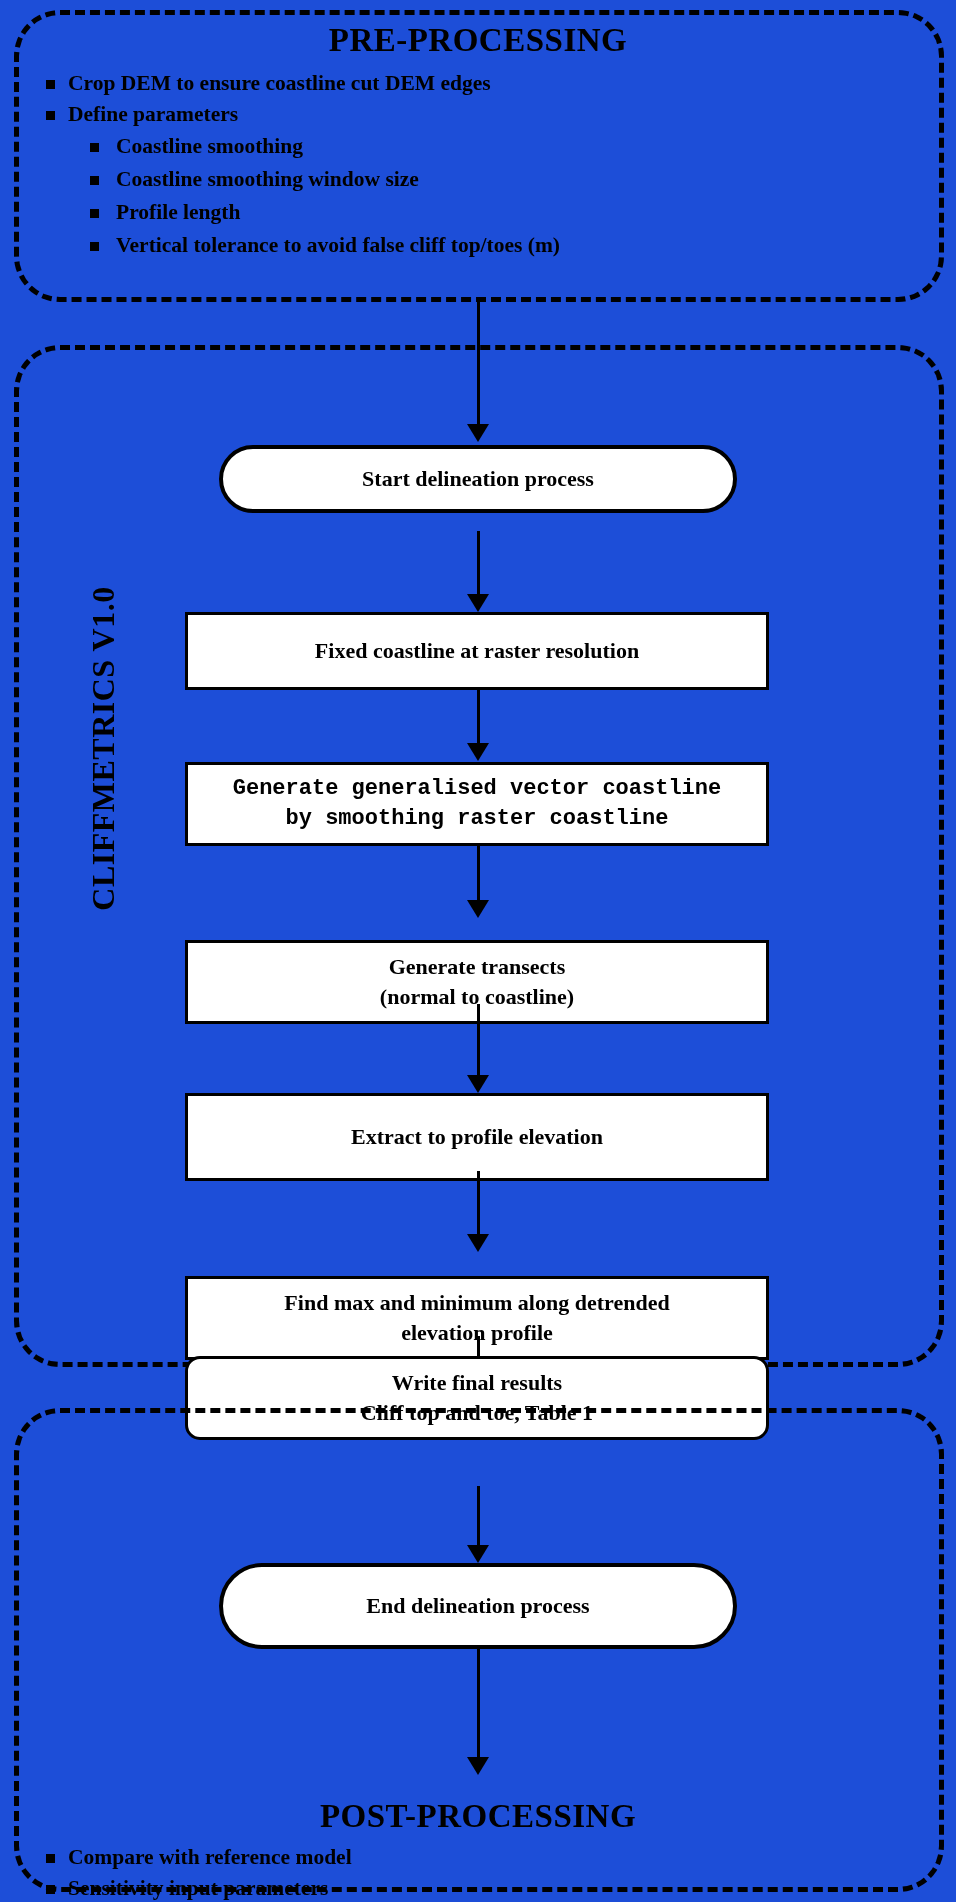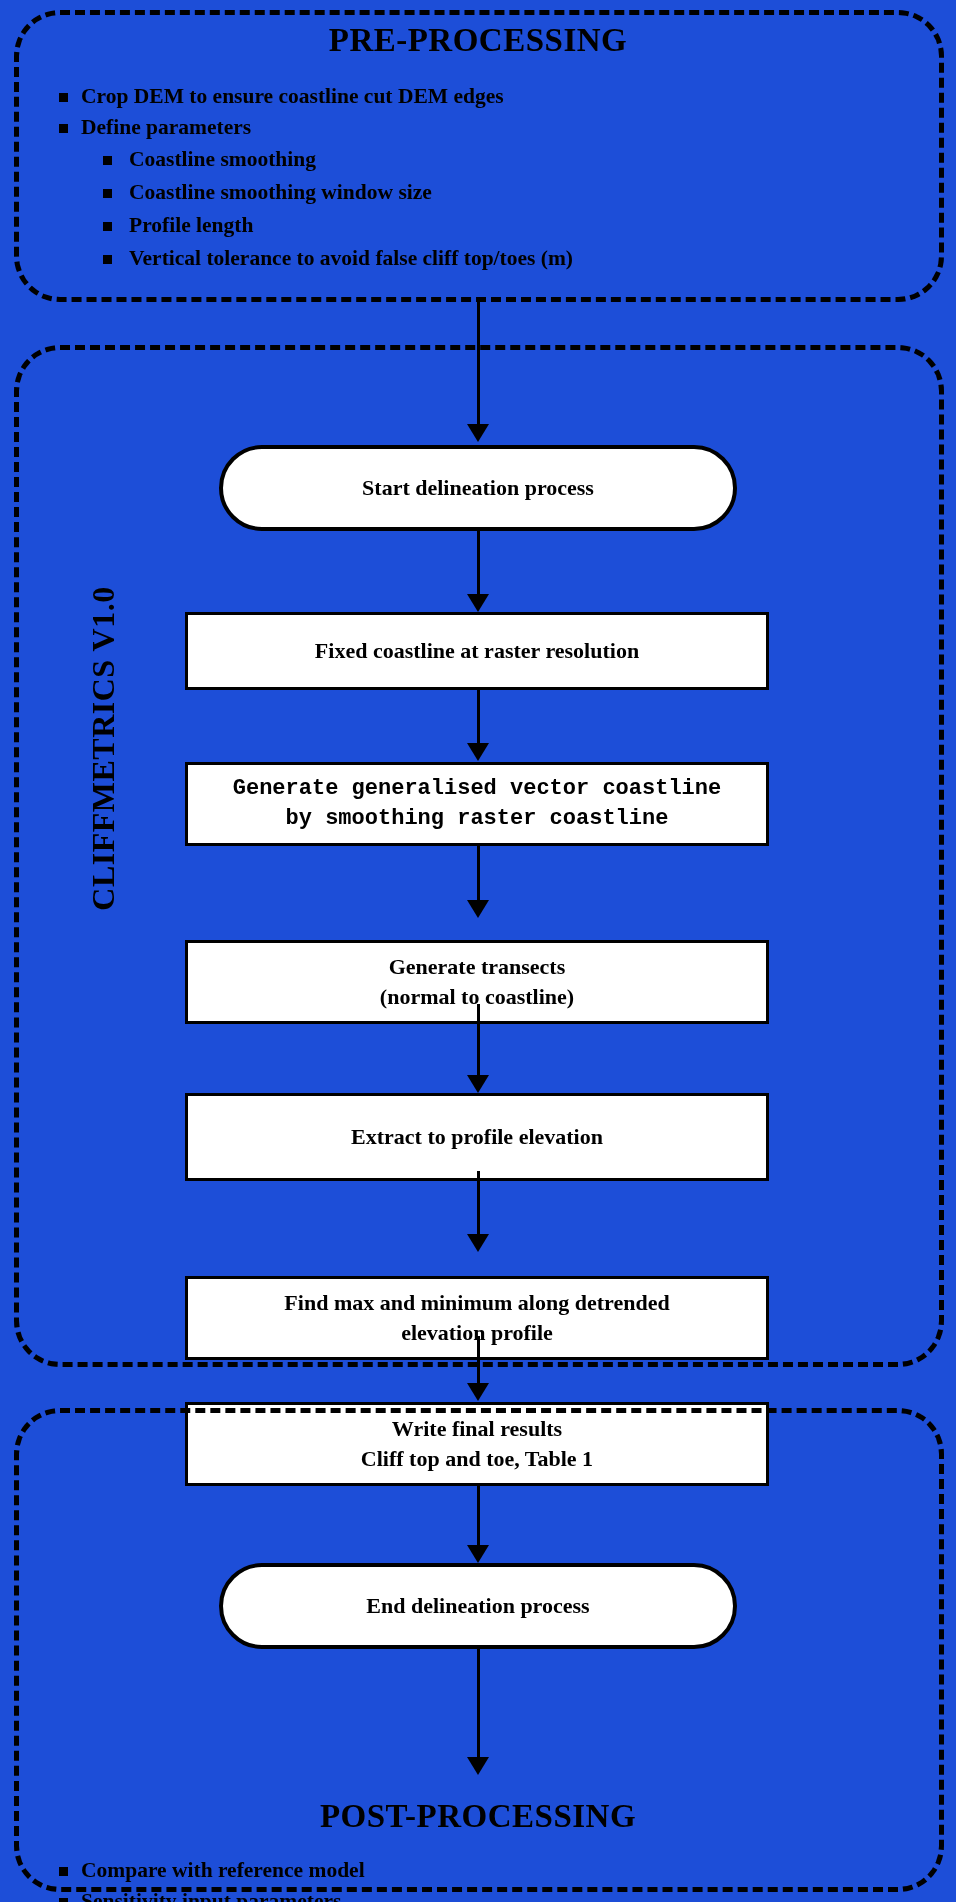--- a/index.html
+++ b/index.html
@@ -44,21 +44,21 @@
     letter-spacing: 0.5px;
     color: #000;
   }
   #preprocessing-title  { top: 22px; }
   #postprocessing-title { top: 28px; }
 
   
   .bullet-list {
     position: absolute;
     list-style: none;
-    margin: 17px;
+    margin: 4px;
     padding: 0;
   }
   .bullet-item {
     position: relative;
     padding-left: 42px;
     font-weight: bold;
     font-size: 21.5px;
     line-height: 31px;
     white-space: nowrap;
   }
@@ -175,21 +175,21 @@
     </li>
   </ul>
 
   <div class="dashed-box" id="cliffmetrics-container"></div>
 
   <div id="cliffmetrics-label">CLIFFMETRICS V1.0</div>
 
   <div class="conn" style="left:477px; top:302px; height:126px;"></div>
   <div class="arrowhead" style="left:467px; top:424px;"></div>
 
-  <div class="node terminator" style="left:219px; top:445px; width:518px; height:86px;">
+  <div class="node terminator" style="left:219px; top:445px; width:518px; height:68px;">
     <span class="txt">Start delineation process</span>
   </div>
 
   <div class="conn" style="left:477px; top:531px; height:63px;"></div>
   <div class="arrowhead" style="left:467px; top:594px;"></div>
 
   <div class="node" style="left:185px; top:612px; width:584px; height:78px;">
     <span class="txt">Fixed coastline at raster resolution</span>
   </div>
 
@@ -220,21 +220,21 @@
   <div class="arrowhead" style="left:467px; top:1234px;"></div>
 
   <div class="node" style="left:185px; top:1252px; width:584px; height:84px; flex-direction:column;margin-top:24px;">
     <span class="txt">Find max and minimum along detrended</span>
     <span class="txt">elevation profile</span>
   </div>
 
   <div class="conn" style="left:477px; top:1336px; height:47px;"></div>
   <div class="arrowhead" style="left:467px; top:1383px;"></div>
 
-  <div class="node" style="left:185px; top:1402px; width:584px; height:84px; flex-direction:column;">
+  <div class="node" style="left:185px; top:1356px; width:584px; height:84px; flex-direction:column;border-radius:15px;">
     <span class="txt">Write final results</span>
     <span class="txt">Cliff top and toe, Table 1</span>
   </div>
 
   <div class="conn" style="left:477px; top:1486px; height:59px;"></div>
   <div class="arrowhead" style="left:467px; top:1545px;"></div>
 
   <div class="node terminator" style="left:219px; top:1563px; width:518px; height:86px;">
     <span class="txt">End delineation process</span>
   </div>

